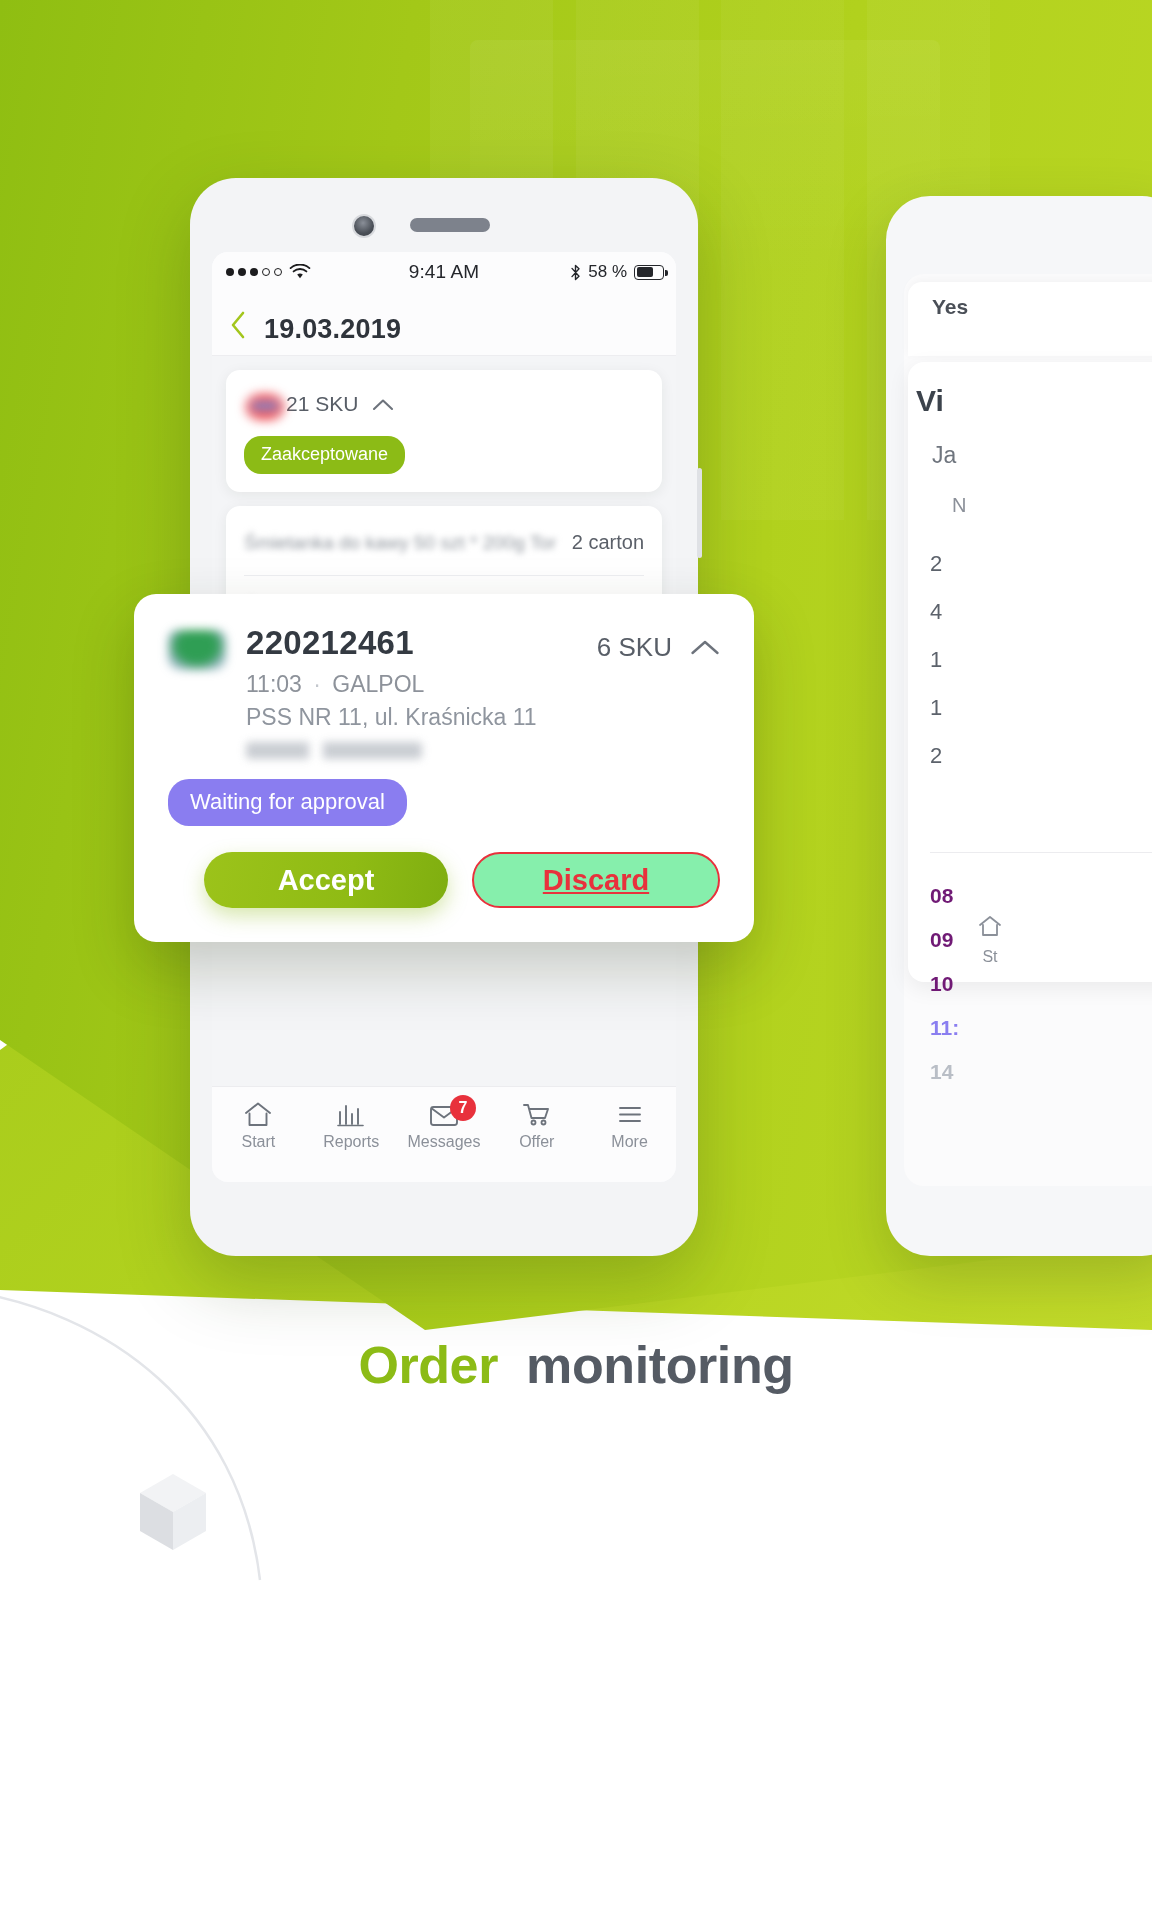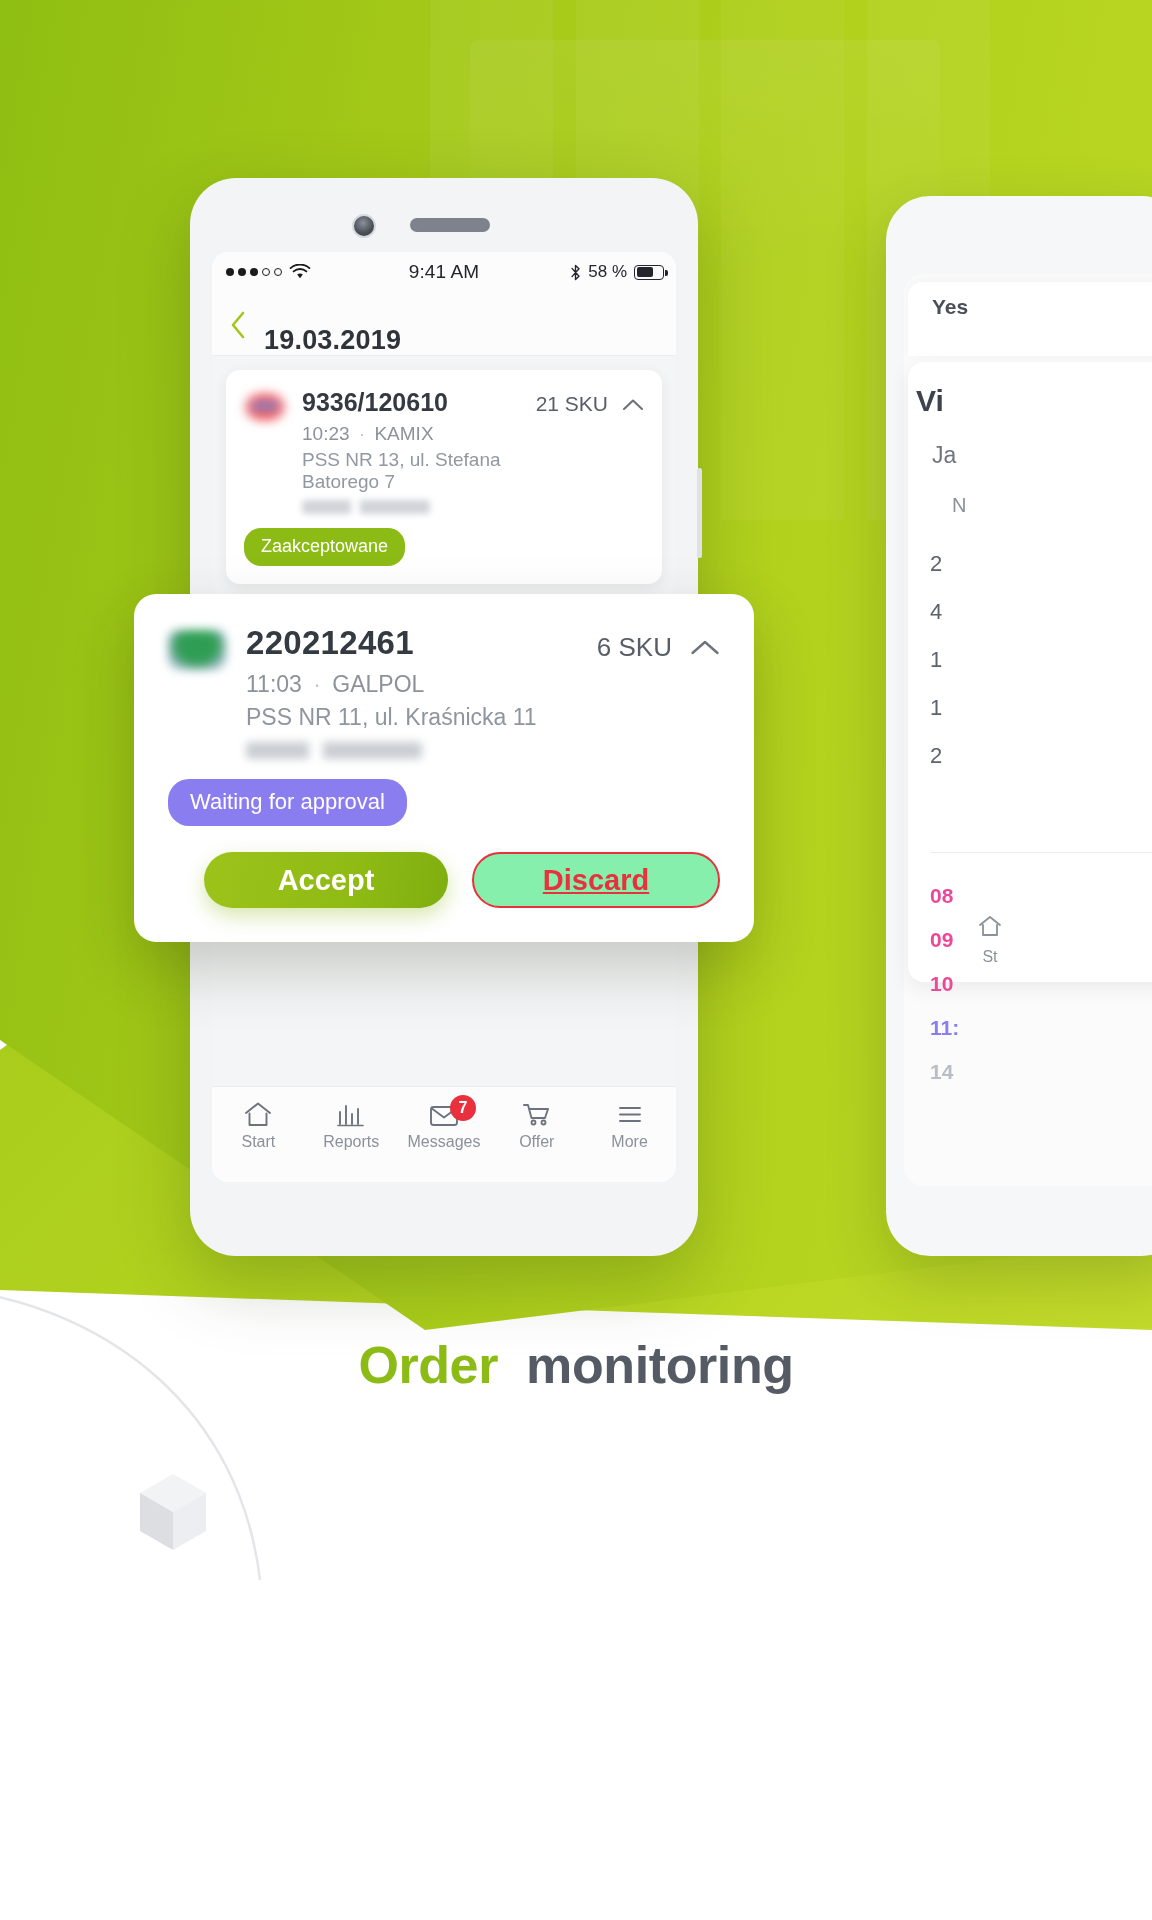--- a/index.html
+++ b/index.html
@@ -53,21 +53,21 @@
   .r-tab span { position:absolute; left: 24px; top: 13px; font-size: 21px; font-weight: 700; color:#4a4f57;}
   .r-card { position:absolute; left: 22px; top: 166px; width: 280px; min-height: 620px;
             background:#fff; border-radius: 16px 0 0 16px; box-shadow: 0 6px 22px rgba(0,0,0,.07); }
   .r-title { position:absolute; left:8px; top: 22px; font-size: 30px; font-weight: 700; color:#3c434c; }
   .r-sub { position:absolute; left:24px; top: 80px; font-size: 23px; color:#6f757e; }
   .r-colhdr { position:absolute; left:44px; top: 132px; font-size: 20px; color:#8b9099; }
   .r-rows { position:absolute; left:22px; top: 178px; }
   .r-row { font-size: 22px; color:#5c626b; height: 48px; line-height:48px; }
   .r-sep { position:absolute; left: 22px; top: 490px; width: 260px; height:1px; background:#ececef; }
   .r-times { position:absolute; left: 22px; top: 512px; }
-  .r-time { font-size: 21px; font-weight: 700; color:#ec4899; height: 44px; line-height:44px; }
+  .r-time { font-size: 21px; font-weight: 700; color:#701a75; height: 44px; line-height:44px; }
   .r-time.purple{ color:#8a7ef0; }
   .r-time.grey{ color:#b9bec6; }
   .r-nav { position:absolute; left: 22px; bottom: 16px; width: 120px; text-align:center; }
   .r-nav .lbl { font-size: 16px; color:#8b9099; margin-top:6px; }
 
   
   .phone {
     position: absolute; left: 190px; top: 178px; width: 508px; height: 1078px;
     background: #f3f4f6; border-radius: 46px;
     box-shadow: 0 26px 70px rgba(40,60,20,.26);
@@ -98,21 +98,21 @@
              font-size: 19px; font-weight: 500; color:#24262b; letter-spacing:.1px;}
   .sb-right { position:absolute; right: 12px; top: 10px; display:flex; align-items:center; gap: 7px; }
   .bt-pct { font-size: 17px; color:#24262b; }
   .batt { width: 30px; height: 15px; border:1.6px solid #24262b; border-radius:4px; position:relative; }
   .batt::after { content:""; position:absolute; right:-5px; top:4px; width:3px; height:6px; background:#24262b; border-radius:0 2px 2px 0;}
   .batt i { position:absolute; left:1.5px; top:1.5px; bottom:1.5px; width:58%; background:#24262b; border-radius:2px; display:block;}
 
   
   .date-hdr { position:relative; height: 62px; background:#fcfcfd; border-bottom:1px solid #ededf0; }
   .chev-back { position:absolute; left: 18px; top: 17px; width: 16px; height: 28px; }
-  .date-txt { position:absolute; left: 52px; top: 31px; font-size: 27px; font-weight:700; color:#2f343b; letter-spacing:.2px;}
+  .date-txt { position:absolute; left: 52px; top: 20px; font-size: 27px; font-weight:700; color:#2f343b; letter-spacing:.2px;}
 
   
   .list { position:relative; background:#f4f5f7; height: 826px; padding-top: 14px; }
   .order-card {
     margin: 0 14px 14px 14px; background:#fff; border-radius: 14px;
     box-shadow: 0 3px 14px rgba(30,40,20,.07); padding: 18px 18px 18px 18px; position:relative;
   }
   .oc-top { display:flex; align-items:flex-start; }
   .oc-logo { width: 42px; height: 30px; border-radius: 16px; flex: 0 0 auto; margin-top: 4px;
              filter: blur(5px); }
@@ -277,30 +277,20 @@
           <path d="M13 2 L3 14 L13 26" fill="none" stroke="#a3c61d" stroke-width="2.6" stroke-linecap="round" stroke-linejoin="round"></path>
         </svg>
         <div class="date-txt">19.03.2019</div>
       </div>
 
       <div class="list">
 
         <div class="order-card">
           <div class="oc-top">
             <div class="oc-logo red"></div>
-            <div class="oc-body">
-              <div class="oc-num">9336/120610</div>
-              <div class="oc-meta">
-                <span>10:23</span>
-                <span class="sep">·</span>
-                <span>KAMIX</span>
-              </div>
-              <div class="oc-addr">PSS NR 13, ul. Stefana Batorego 7</div>
-              <div class="oc-person"></div>
-            </div>
             <div class="oc-right">
               <span class="oc-sku">21 SKU</span>
               <svg class="chev-up" viewBox="0 0 22 13">
                 <path d="M2 11 L11 2.5 L20 11" fill="none" stroke="#6d737c" stroke-width="2.1" stroke-linecap="round" stroke-linejoin="round"></path>
               </svg>
             </div>
           </div>
           <span class="badge green">Zaakceptowane</span>
         </div>
 

